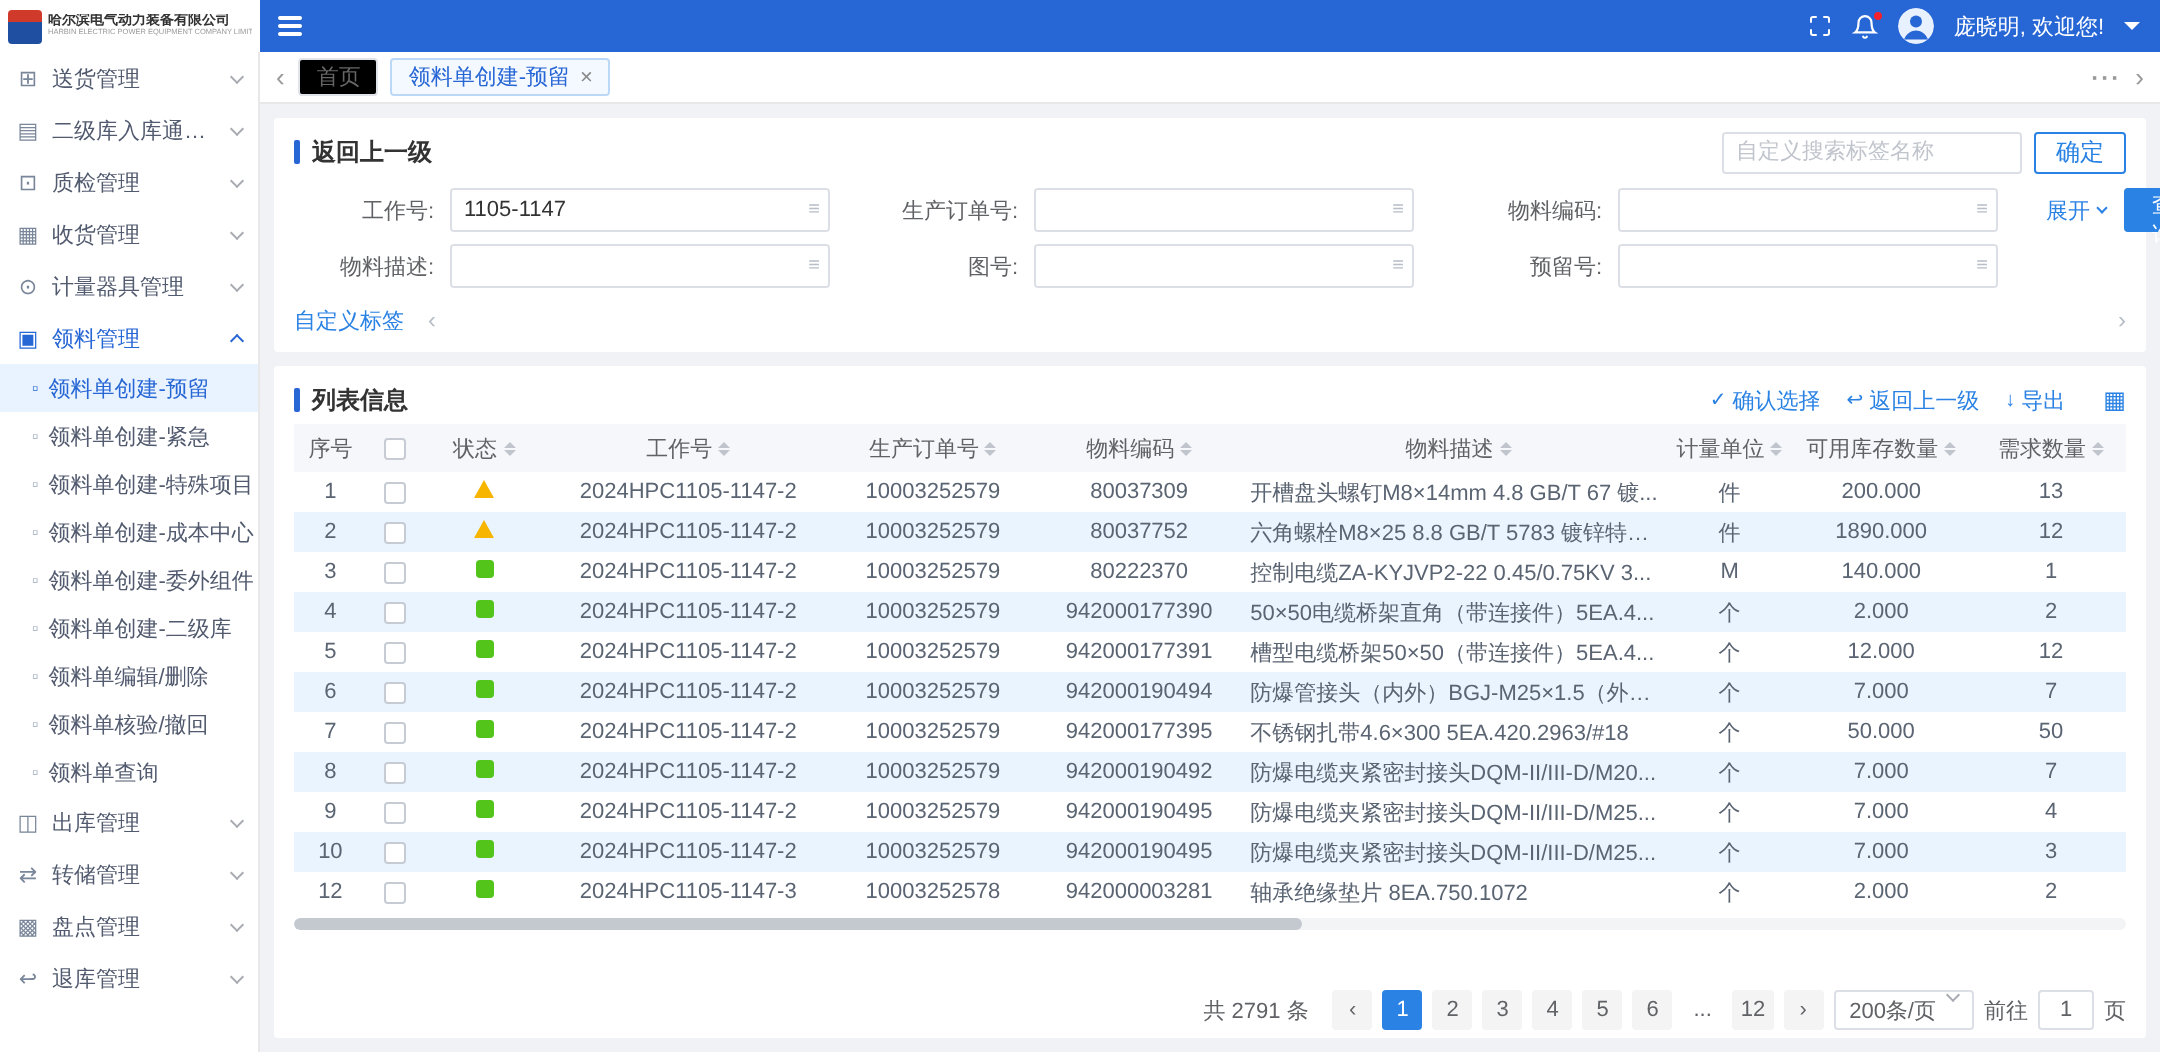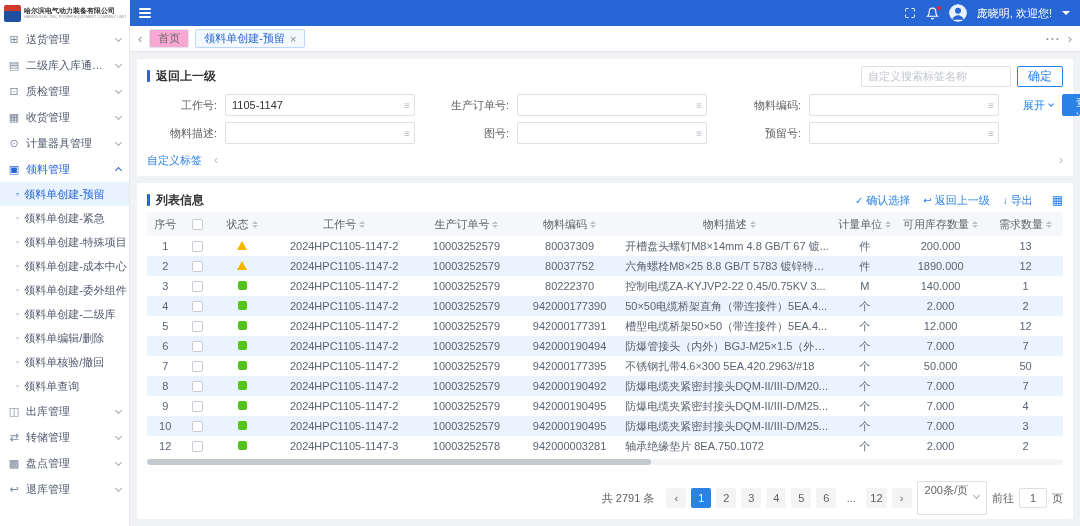--- a/index.html
+++ b/index.html
@@ -35,21 +35,21 @@
 .chev.up{transform:rotate(-135deg);margin-top:2px;border-color:#2766d5}
 .sub-item{height:24px;display:flex;align-items:center;gap:5px;padding:0 6px 0 16px;font-size:11px;color:#515a6e;cursor:pointer;white-space:nowrap}
 .sub-item .sub-icon{font-size:9px;color:#9aa7b8;flex:none}
 .sub-item.active{background:#e8f3ff;color:#2766d5}
 .sub-item.active .sub-icon{color:#2766d5}
 
 .main{position:absolute;top:26px;left:130px;right:0;bottom:0;display:flex;flex-direction:column}
 .tabbar{height:26px;background:#fff;border-bottom:1px solid #e8e8e8;display:flex;align-items:center;gap:7px;padding:0 8px;flex:none}
 .tab-arrow{color:#999;font-size:13px;cursor:pointer;line-height:1}
 #tabs{display:flex;gap:6px}
-.tab{height:19px;display:flex;align-items:center;gap:5px;padding:0 8px;border:1px solid #e0e3e8;border-radius:2px;font-size:11px;color:#666;background:#f9a8d4;cursor:pointer;white-space:nowrap}
+.tab{height:19px;display:flex;align-items:center;gap:5px;padding:0 8px;border:1px solid #e0e3e8;border-radius:2px;font-size:11px;color:#666;background:#000000;cursor:pointer;white-space:nowrap}
 .tab.active{color:#2766d5;border-color:#bcd8f7;background:#f4f9ff}
 .tab-x{color:#888;font-size:11px;cursor:pointer}
 .tab-more{color:#999;letter-spacing:1px;cursor:pointer;font-weight:bold}
 .content{flex:1;padding:7px;display:flex;flex-direction:column;gap:7px;overflow:hidden}
 .panel{background:#fff;border-radius:2px;padding:5px 10px 7px}
 .panel-head{display:flex;align-items:center;height:24px;gap:6px}
 .accent{width:3px;height:12px;background:#2766d5;border-radius:1px;flex:none}
 .panel-title{font-weight:bold;font-size:12px;color:#333}
 .tag-input{width:150px;height:21px;border:1px solid #dcdfe6;border-radius:2px;padding:2px 6px;font-size:11px;color:#333;outline:none;font-family:inherit}
 .tag-input::placeholder{color:#c0c4cc}
@@ -89,21 +89,21 @@
 .sqr{display:inline-block;width:9px;height:9px;background:#52c41a;border-radius:2px}
 .hscroll{height:6px;margin-top:3px;background:#f3f4f6;border-radius:4px;overflow:hidden}
 .hthumb{height:6px;width:55%;background:#c4c8cf;border-radius:4px;cursor:pointer}
 
 .pager{display:flex;align-items:center;justify-content:flex-end;gap:5px;padding-top:5px;font-size:11px;color:#606266;flex:none}
 .pg-total{margin-right:7px}
 #pages{display:flex;gap:5px}
 .pg-btn{min-width:20px;height:20px;display:inline-flex;align-items:center;justify-content:center;background:#f4f4f5;border-radius:2px;color:#606266;cursor:pointer;padding:0 4px}
 .pg-btn.active{background:#2a82e4;color:#fff}
 .pg-btn.dots{background:transparent;cursor:default}
-.size-select{height:20px;border:1px solid #dcdfe6;border-radius:2px;display:inline-flex;align-items:flex-end;gap:6px;padding:16px 7px;color:#606266;cursor:pointer;background:#fff}
+.size-select{height:20px;border:1px solid #dcdfe6;border-radius:2px;display:inline-flex;align-items:flex-start;gap:6px;padding:2px 7px;color:#606266;cursor:pointer;background:#fff}
 .size-select .chev{border-color:#a8abb2;margin-top:-3px}
 .goto{width:28px;height:20px;border:1px solid #dcdfe6;border-radius:2px;text-align:center;font-size:11px;color:#606266;outline:none;font-family:inherit}
 </style>
 </head>
 <body>
 
 <div id="app">
 
   <header class="topbar">
     <div class="logo-box">

